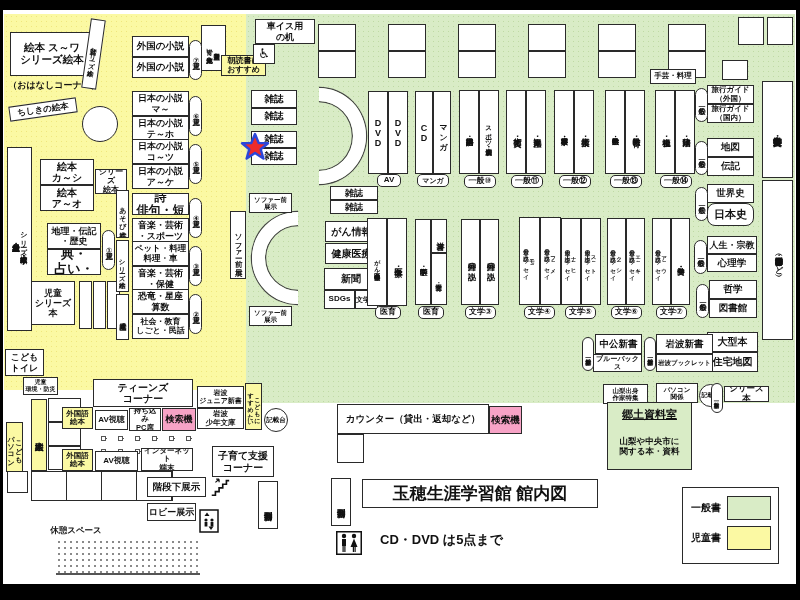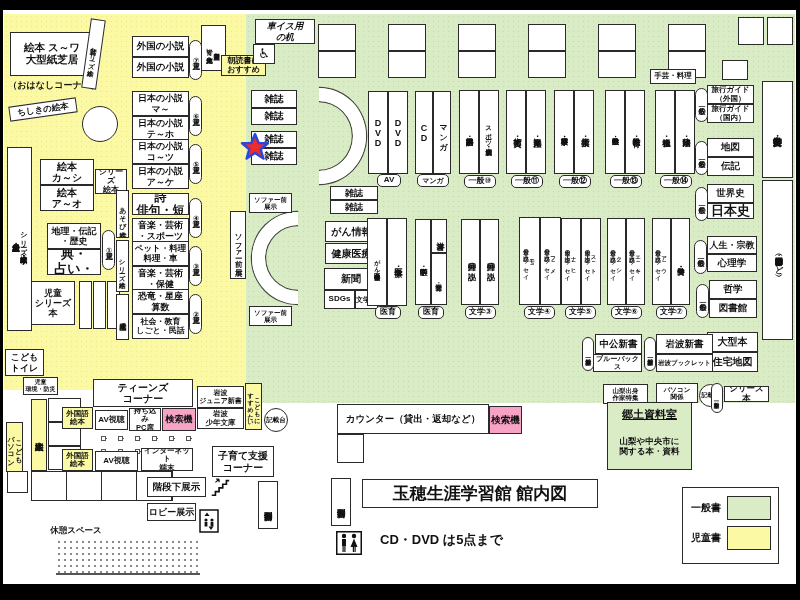--- a/index.html
+++ b/index.html
@@ -44,21 +44,21 @@
   .tbl::before{left:-9px;} .tbl::after{right:-9px;}
 </style>
 </head>
 <body>
 
 <div id="stage">
   <div id="paper"></div>
 <div class="it zone yl-zone" style="left: 4px; top: 14px; width: 242px; height: 376px; font-size: 9px;"></div>
     <div class="it zone gr-zone" style="left: 246px; top: 14px; width: 549px; height: 389px; font-size: 9px;"></div>
     <div class="it b" style="left: 10px; top: 32px; width: 84px; height: 44px; font-size: 10.5px;">絵本 ス～ワ
-大型紙芝居</div>
+シリーズ絵本</div>
     <div class="it nb" style="left: 6px; top: 79px; width: 96px; height: 13px; font-size: 9px;">（おはなしコーナー）</div>
     <div class="it b v rot8" style="left: 86px; top: 19px; width: 15px; height: 70px; font-size: 6.5px;">昔話シリーズ絵本</div>
     <div class="it b rotm8" style="left: 9px; top: 102px; width: 68px; height: 15px; font-size: 8.5px;">ちしきの絵本</div>
     <div class="it circ" style="left: 82px; top: 106px; width: 36px; height: 36px; font-size: 9px;"></div>
     <div class="it b" style="left: 40px; top: 159px; width: 54px; height: 26px; font-size: 10px;">絵本
 カ～シ</div>
     <div class="it b" style="left: 40px; top: 185px; width: 54px; height: 26px; font-size: 10px;">絵本
 ア～オ</div>
     <div class="it b" style="left: 95px; top: 169px; width: 32px; height: 25px; font-size: 8px;">シリーズ
 絵本</div>
@@ -167,21 +167,21 @@
         <rect x="0.75" y="0.75" width="24.5" height="22.5" fill="#fff" stroke="#111" stroke-width="1.5"></rect>
         <circle cx="8" cy="5" r="2.2" fill="#111"></circle>
         <rect x="6" y="8" width="4" height="7" fill="#111"></rect>
         <rect x="6.5" y="15" width="1.2" height="6" fill="#111"></rect>
         <rect x="8.3" y="15" width="1.2" height="6" fill="#111"></rect>
         <circle cx="18" cy="5" r="2.2" fill="#111"></circle>
         <path d="M18 7.5 L14.5 16 H21.5 Z" fill="#111"></path>
         <rect x="16.8" y="16" width="1.2" height="5" fill="#111"></rect>
         <rect x="18.5" y="16" width="1.2" height="5" fill="#111"></rect>
       </svg></div>
-    <div class="it b" style="left: 255px; top: 19px; width: 60px; height: 25px; font-size: 9px; font-style: italic;">車イス用
+    <div class="it b" style="left: 255px; top: 19px; width: 60px; height: 25px; font-size: 9px;">車イス用
 の机</div>
     <div class="it b" style="left: 253px; top: 44px; width: 22px; height: 20px; font-size: 9px;"><span style="font-size:13px">♿</span></div>
     <div class="it tbl" style="left: 318px; top: 24px; width: 38px; height: 54px; font-size: 9px;"></div>
     <div class="it tbl" style="left: 388px; top: 24px; width: 38px; height: 54px; font-size: 9px;"></div>
     <div class="it tbl" style="left: 458px; top: 24px; width: 38px; height: 54px; font-size: 9px;"></div>
     <div class="it tbl" style="left: 528px; top: 24px; width: 38px; height: 54px; font-size: 9px;"></div>
     <div class="it tbl" style="left: 598px; top: 24px; width: 38px; height: 54px; font-size: 9px;"></div>
     <div class="it tbl" style="left: 668px; top: 24px; width: 38px; height: 54px; font-size: 9px;"></div>
     <div class="it b" style="left: 738px; top: 17px; width: 26px; height: 28px; font-size: 9px;"></div>
     <div class="it b" style="left: 767px; top: 17px; width: 26px; height: 28px; font-size: 9px;"></div>
@@ -262,21 +262,21 @@
     <div class="it b v" style="left: 762px; top: 180px; width: 31px; height: 160px; font-size: 8px;">参考図書（図鑑・辞書など）</div>
     <div class="it b" style="left: 707px; top: 85px; width: 47px; height: 19px; font-size: 7.5px;">旅行ガイド
 （外国）</div>
     <div class="it b" style="left: 707px; top: 104px; width: 47px; height: 19px; font-size: 7.5px;">旅行ガイド
 （国内）</div>
     <div class="it pill" style="left: 695px; top: 88px; width: 13px; height: 34px; font-size: 7px;">一般⑮</div>
     <div class="it b" style="left: 707px; top: 138px; width: 47px; height: 19px; font-size: 9.5px;">地図</div>
     <div class="it b" style="left: 707px; top: 157px; width: 47px; height: 19px; font-size: 9.5px;">伝記</div>
     <div class="it pill" style="left: 695px; top: 141px; width: 13px; height: 34px; font-size: 7px;">一般⑯</div>
     <div class="it b" style="left: 707px; top: 184px; width: 47px; height: 19px; font-size: 9.5px;">世界史</div>
-    <div class="it b" style="left: 707px; top: 203px; width: 47px; height: 16px; font-size: 13px;">日本史</div>
+    <div class="it b" style="left: 707px; top: 203px; width: 47px; height: 23px; font-size: 11px; border-radius: 8px;">日本史</div>
     <div class="it pill" style="left: 695px; top: 187px; width: 13px; height: 34px; font-size: 7px;">一般⑰</div>
     <div class="it b" style="left: 707px; top: 236px; width: 50px; height: 18px; font-size: 9px;">人生・宗教</div>
     <div class="it b" style="left: 707px; top: 254px; width: 50px; height: 18px; font-size: 9.5px;">心理学</div>
     <div class="it pill" style="left: 694px; top: 240px; width: 13px; height: 34px; font-size: 7px;">一般⑱</div>
     <div class="it b" style="left: 709px; top: 280px; width: 48px; height: 19px; font-size: 9.5px;">哲学</div>
     <div class="it b" style="left: 709px; top: 299px; width: 48px; height: 19px; font-size: 9.5px;">図書館</div>
     <div class="it pill" style="left: 696px; top: 284px; width: 13px; height: 34px; font-size: 7px;">一般⑲</div>
     <div class="it b" style="left: 707px; top: 332px; width: 51px; height: 20px; font-size: 10px;">大型本</div>
     <div class="it b" style="left: 707px; top: 352px; width: 51px; height: 20px; font-size: 10px;">住宅地図</div>
     <div class="it b" style="left: 595px; top: 334px; width: 47px; height: 20px; font-size: 9.5px;">中公新書</div>

